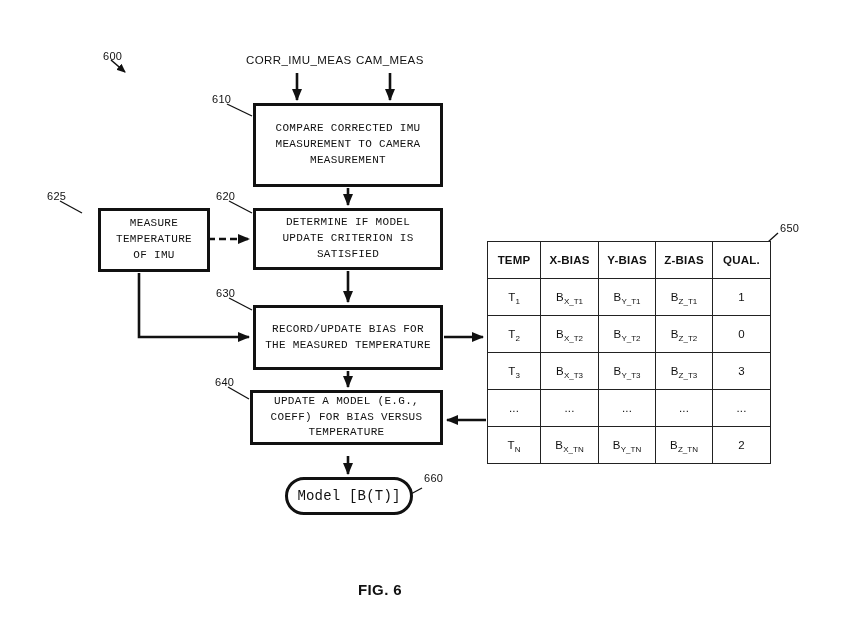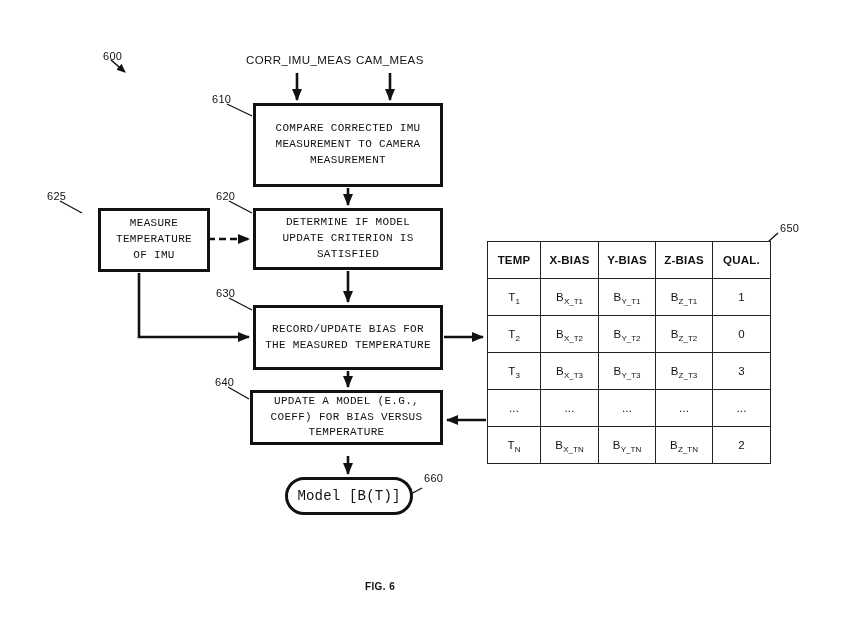--- a/index.html
+++ b/index.html
@@ -47,21 +47,21 @@
     letter-spacing: 0.4px;
     font-weight: 500;
   }
   .caption {
     position: absolute;
     left: 0;
     width: 760px;
     top: 581px;
     text-align: center;
     font-weight: bold;
-    font-size: 10px;
+    font-size: 15px;
     letter-spacing: 0.4px;
   }
   table.bias {
     position: absolute;
     left: 487px;
     top: 228px;
     width: 283px;
     border-collapse: collapse;
     table-layout: fixed;
     background: #fff;

